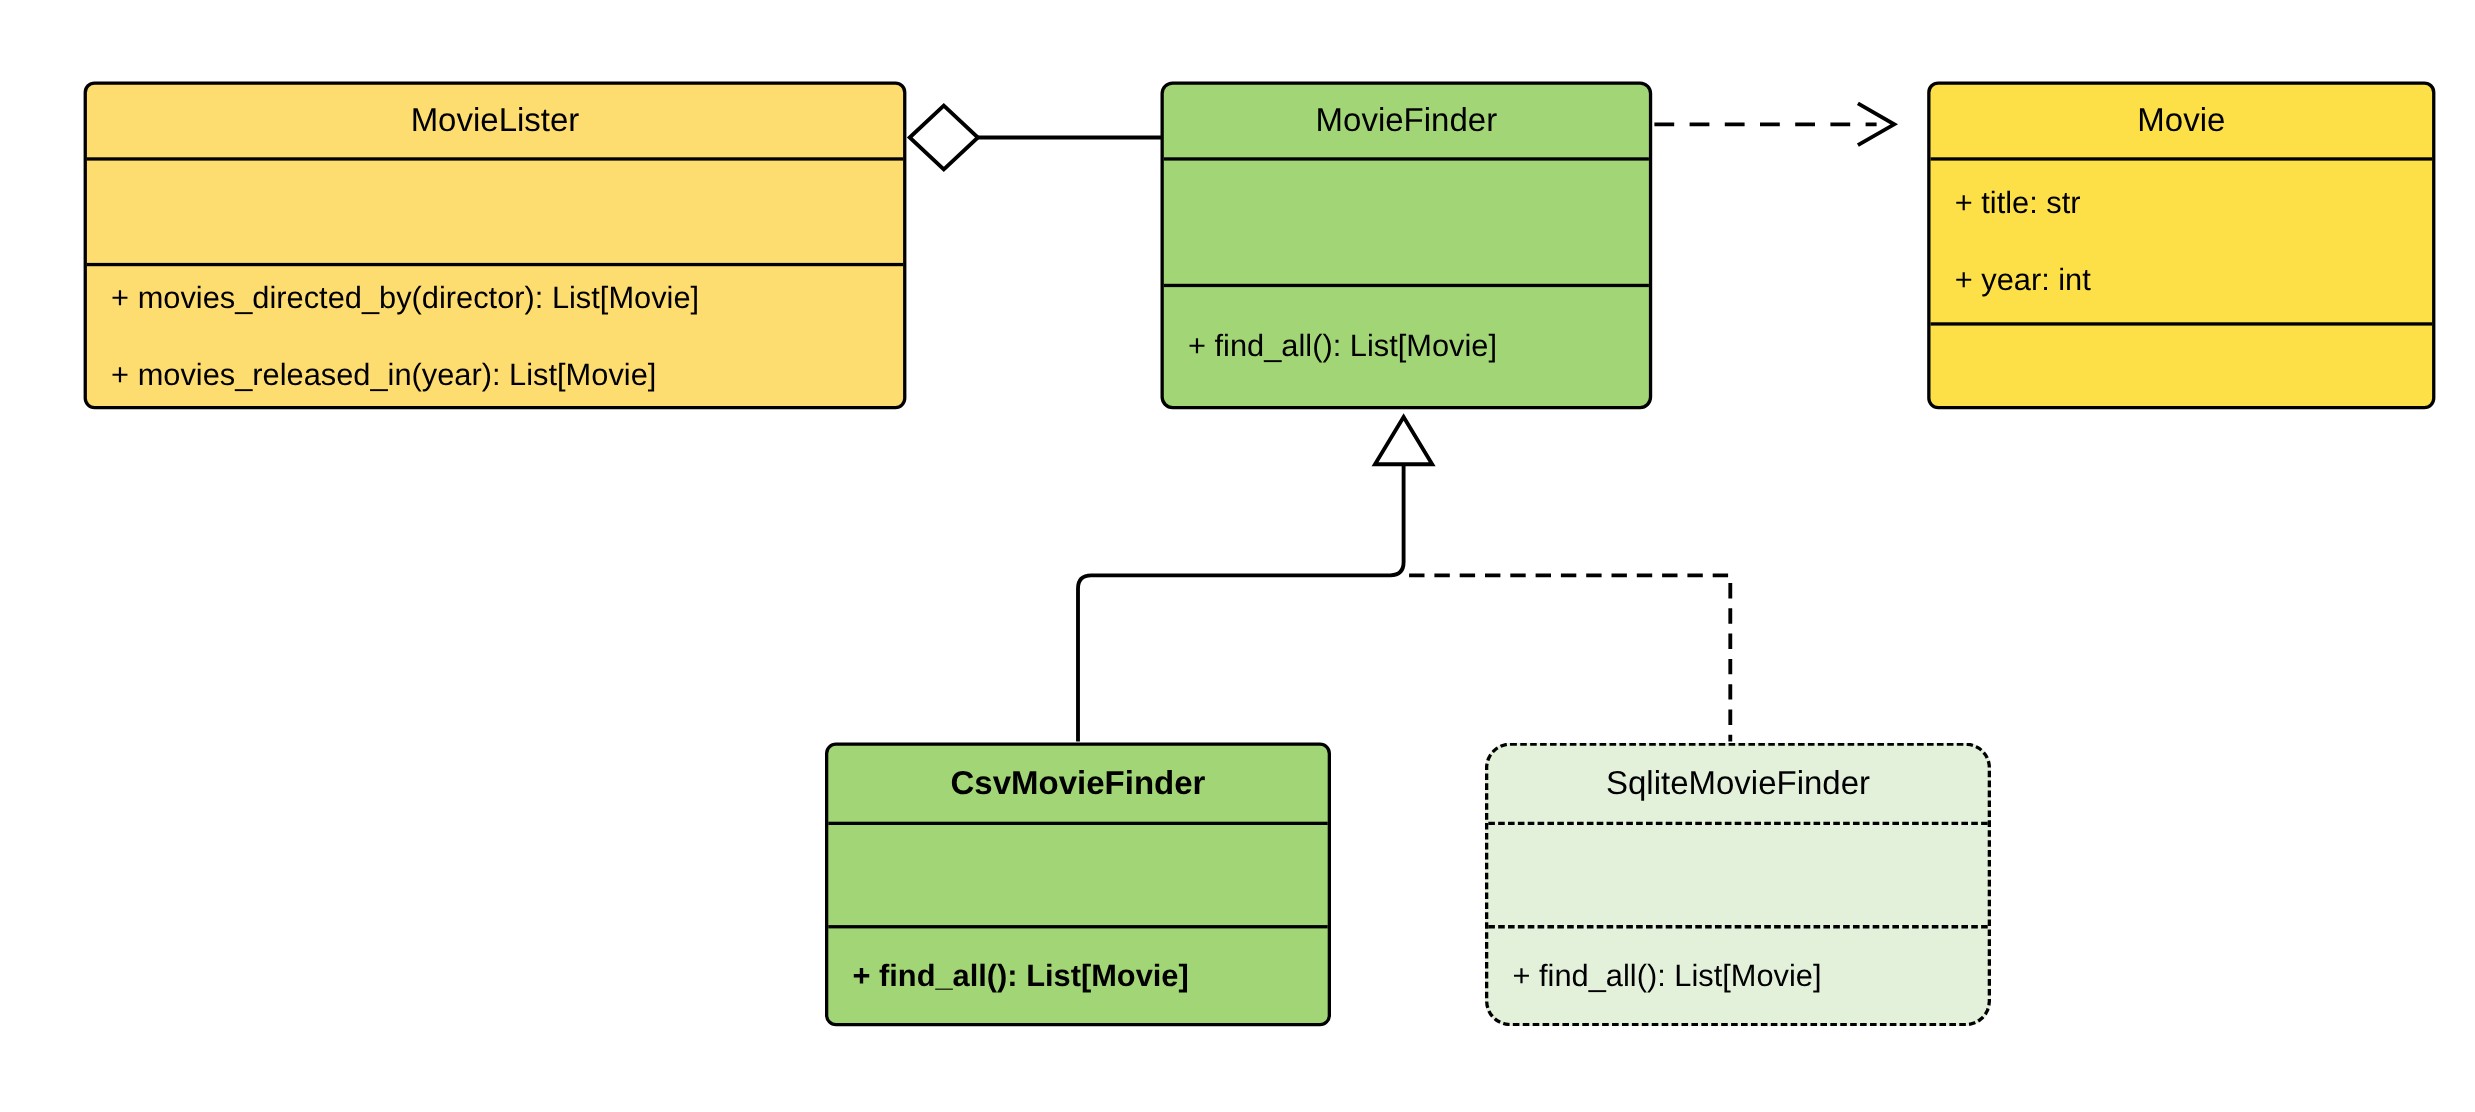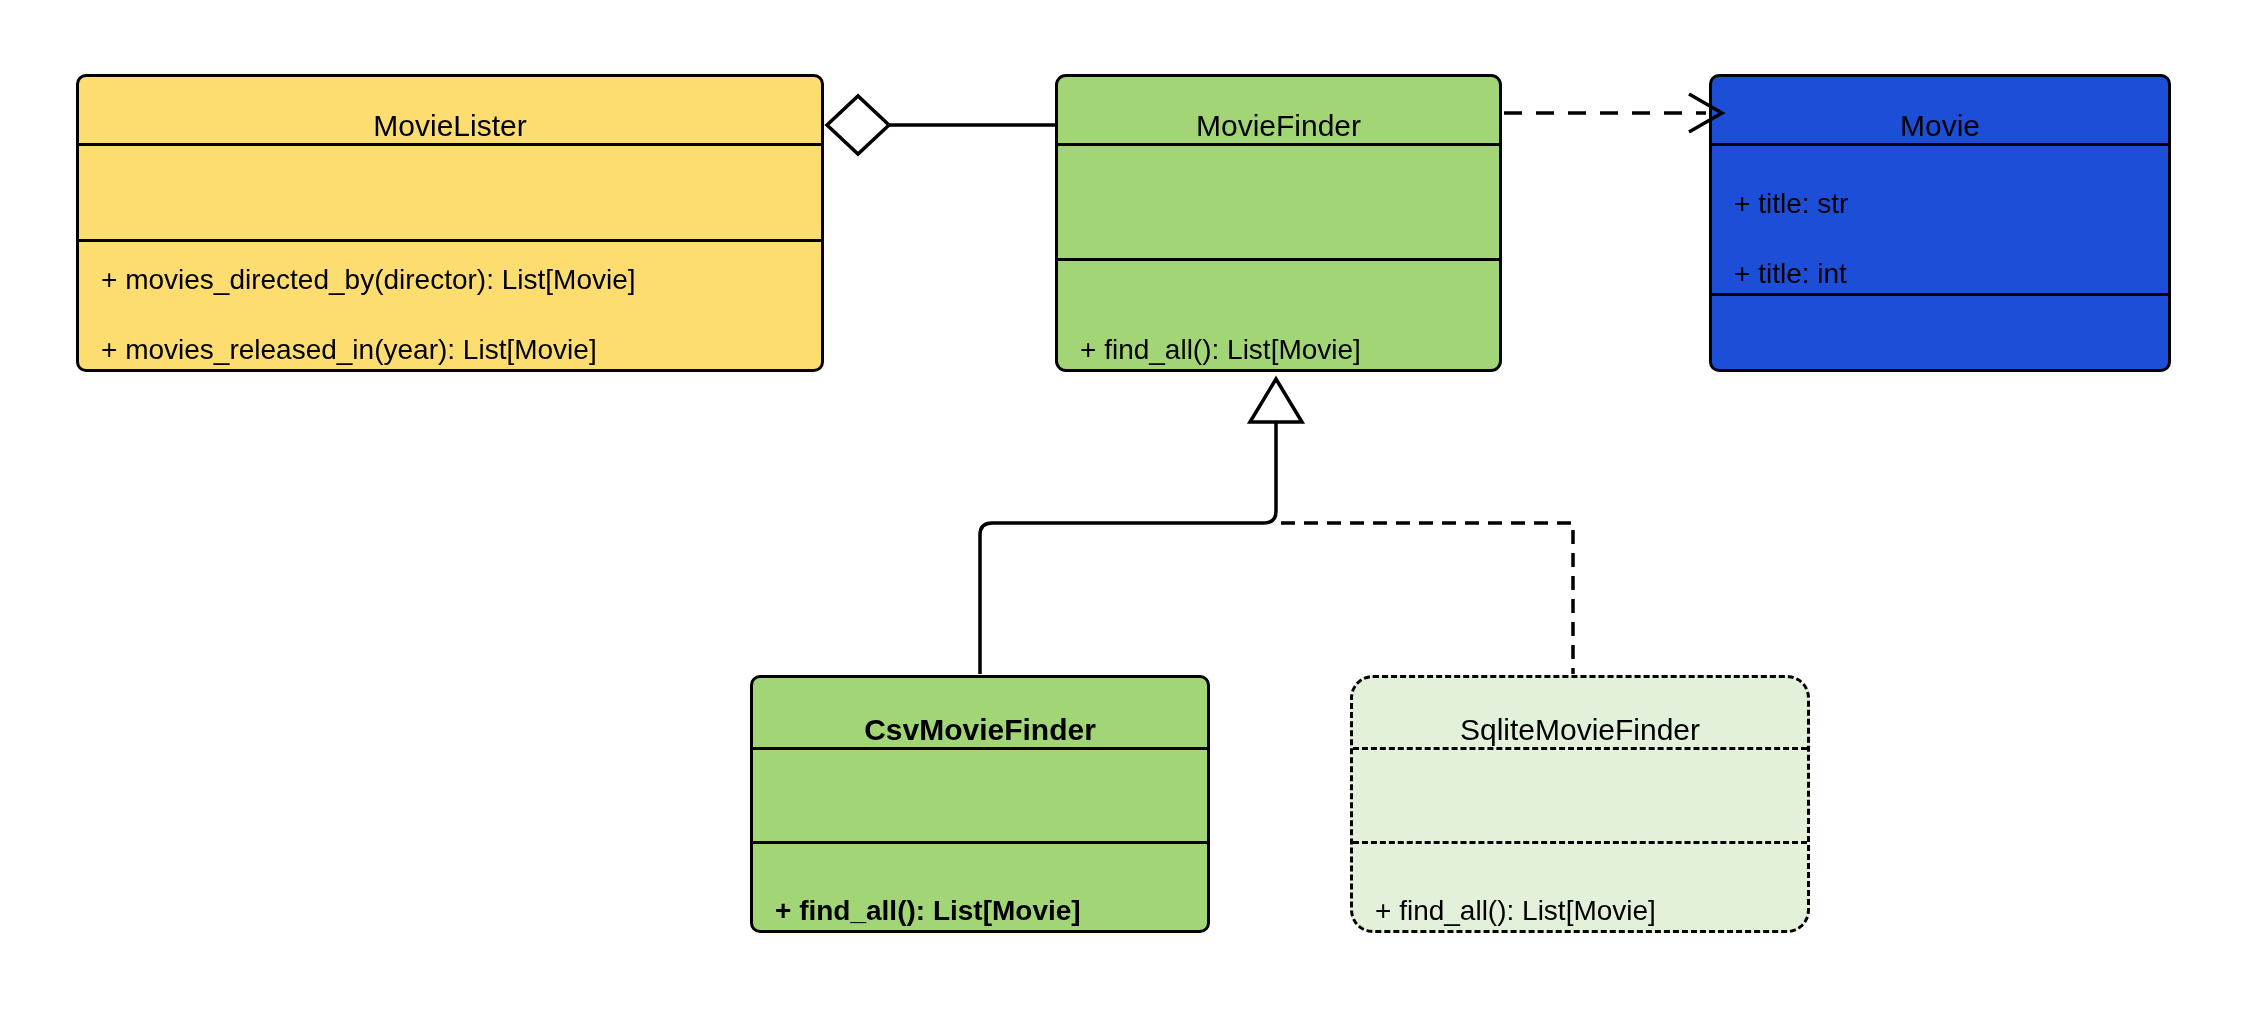--- a/index.html
+++ b/index.html
@@ -18,42 +18,42 @@
     border: 3.5px solid #000;
     border-radius: 10px;
     display: flex;
     flex-direction: column;
   }
   .uml-box.dashed { border-style: dashed; border-radius: 23px; }
   .compartment {
     box-sizing: border-box;
     display: flex;
     flex-direction: column;
-    justify-content: flex-end;
+    justify-content: center;
   }
   .compartment + .compartment { border-top: 3.5px solid #000; gap: 32px; }
   .uml-box.dashed .compartment + .compartment { border-top-style: dashed; }
   .title-compartment {
     align-items: center;
     font-size: 30px;
     line-height: 34px;
     white-space: nowrap;
   }
   .members {
     padding-left: 22px;
     padding-right: 8px;
     font-size: 28px;
     line-height: 38px;
   }
   .member-line { white-space: nowrap; }
   .methods-compartment { flex: 1 1 auto; }
   
   #box-movielister   { left: 76px;   top: 74px;  width: 748px; height: 298px; background: #FDDC70; }
   #box-moviefinder   { left: 1055px; top: 74px;  width: 447px; height: 298px; background: #A2D575; border-radius: 11px; }
-  #box-movie         { left: 1709px; top: 74px;  width: 462px; height: 298px; background: #1d4ed8; }
+  #box-movie         { left: 1752px; top: 74px;  width: 462px; height: 298px; background: #fde047; }
   #box-csv           { left: 750px;  top: 675px; width: 460px; height: 258px; background: #A2D575; font-weight: bold; }
   #box-sqlite        { left: 1350px; top: 675px; width: 460px; height: 258px; background: #E3F1DB; }
   #box-movielister .title-compartment, #box-moviefinder .title-compartment, #box-movie .title-compartment { height: 66px; }
   #box-csv .title-compartment, #box-sqlite .title-compartment { height: 69px; }
   #box-movielister .attrs-compartment { height: 96px; }
   #box-moviefinder .attrs-compartment { height: 115px; }
   #box-movie .attrs-compartment { height: 150px; }
   #box-csv .attrs-compartment, #box-sqlite .attrs-compartment { height: 94px; }
   .connectors {
     position: absolute;
@@ -87,21 +87,21 @@
       <div class="member-line">+ find_all(): List[Movie]</div>
     </div>
   </div>
 
   <div class="uml-box" id="box-movie">
     <div class="compartment title-compartment">
       <span>Movie</span>
     </div>
     <div class="compartment attrs-compartment members">
       <div class="member-line">+ title: str</div>
-      <div class="member-line">+ title: int</div>
+      <div class="member-line">+ year: int</div>
     </div>
     <div class="compartment methods-compartment"></div>
   </div>
 
   <div class="uml-box" id="box-csv">
     <div class="compartment title-compartment">
       <span>CsvMovieFinder</span>
     </div>
     <div class="compartment attrs-compartment"></div>
     <div class="compartment methods-compartment members">

